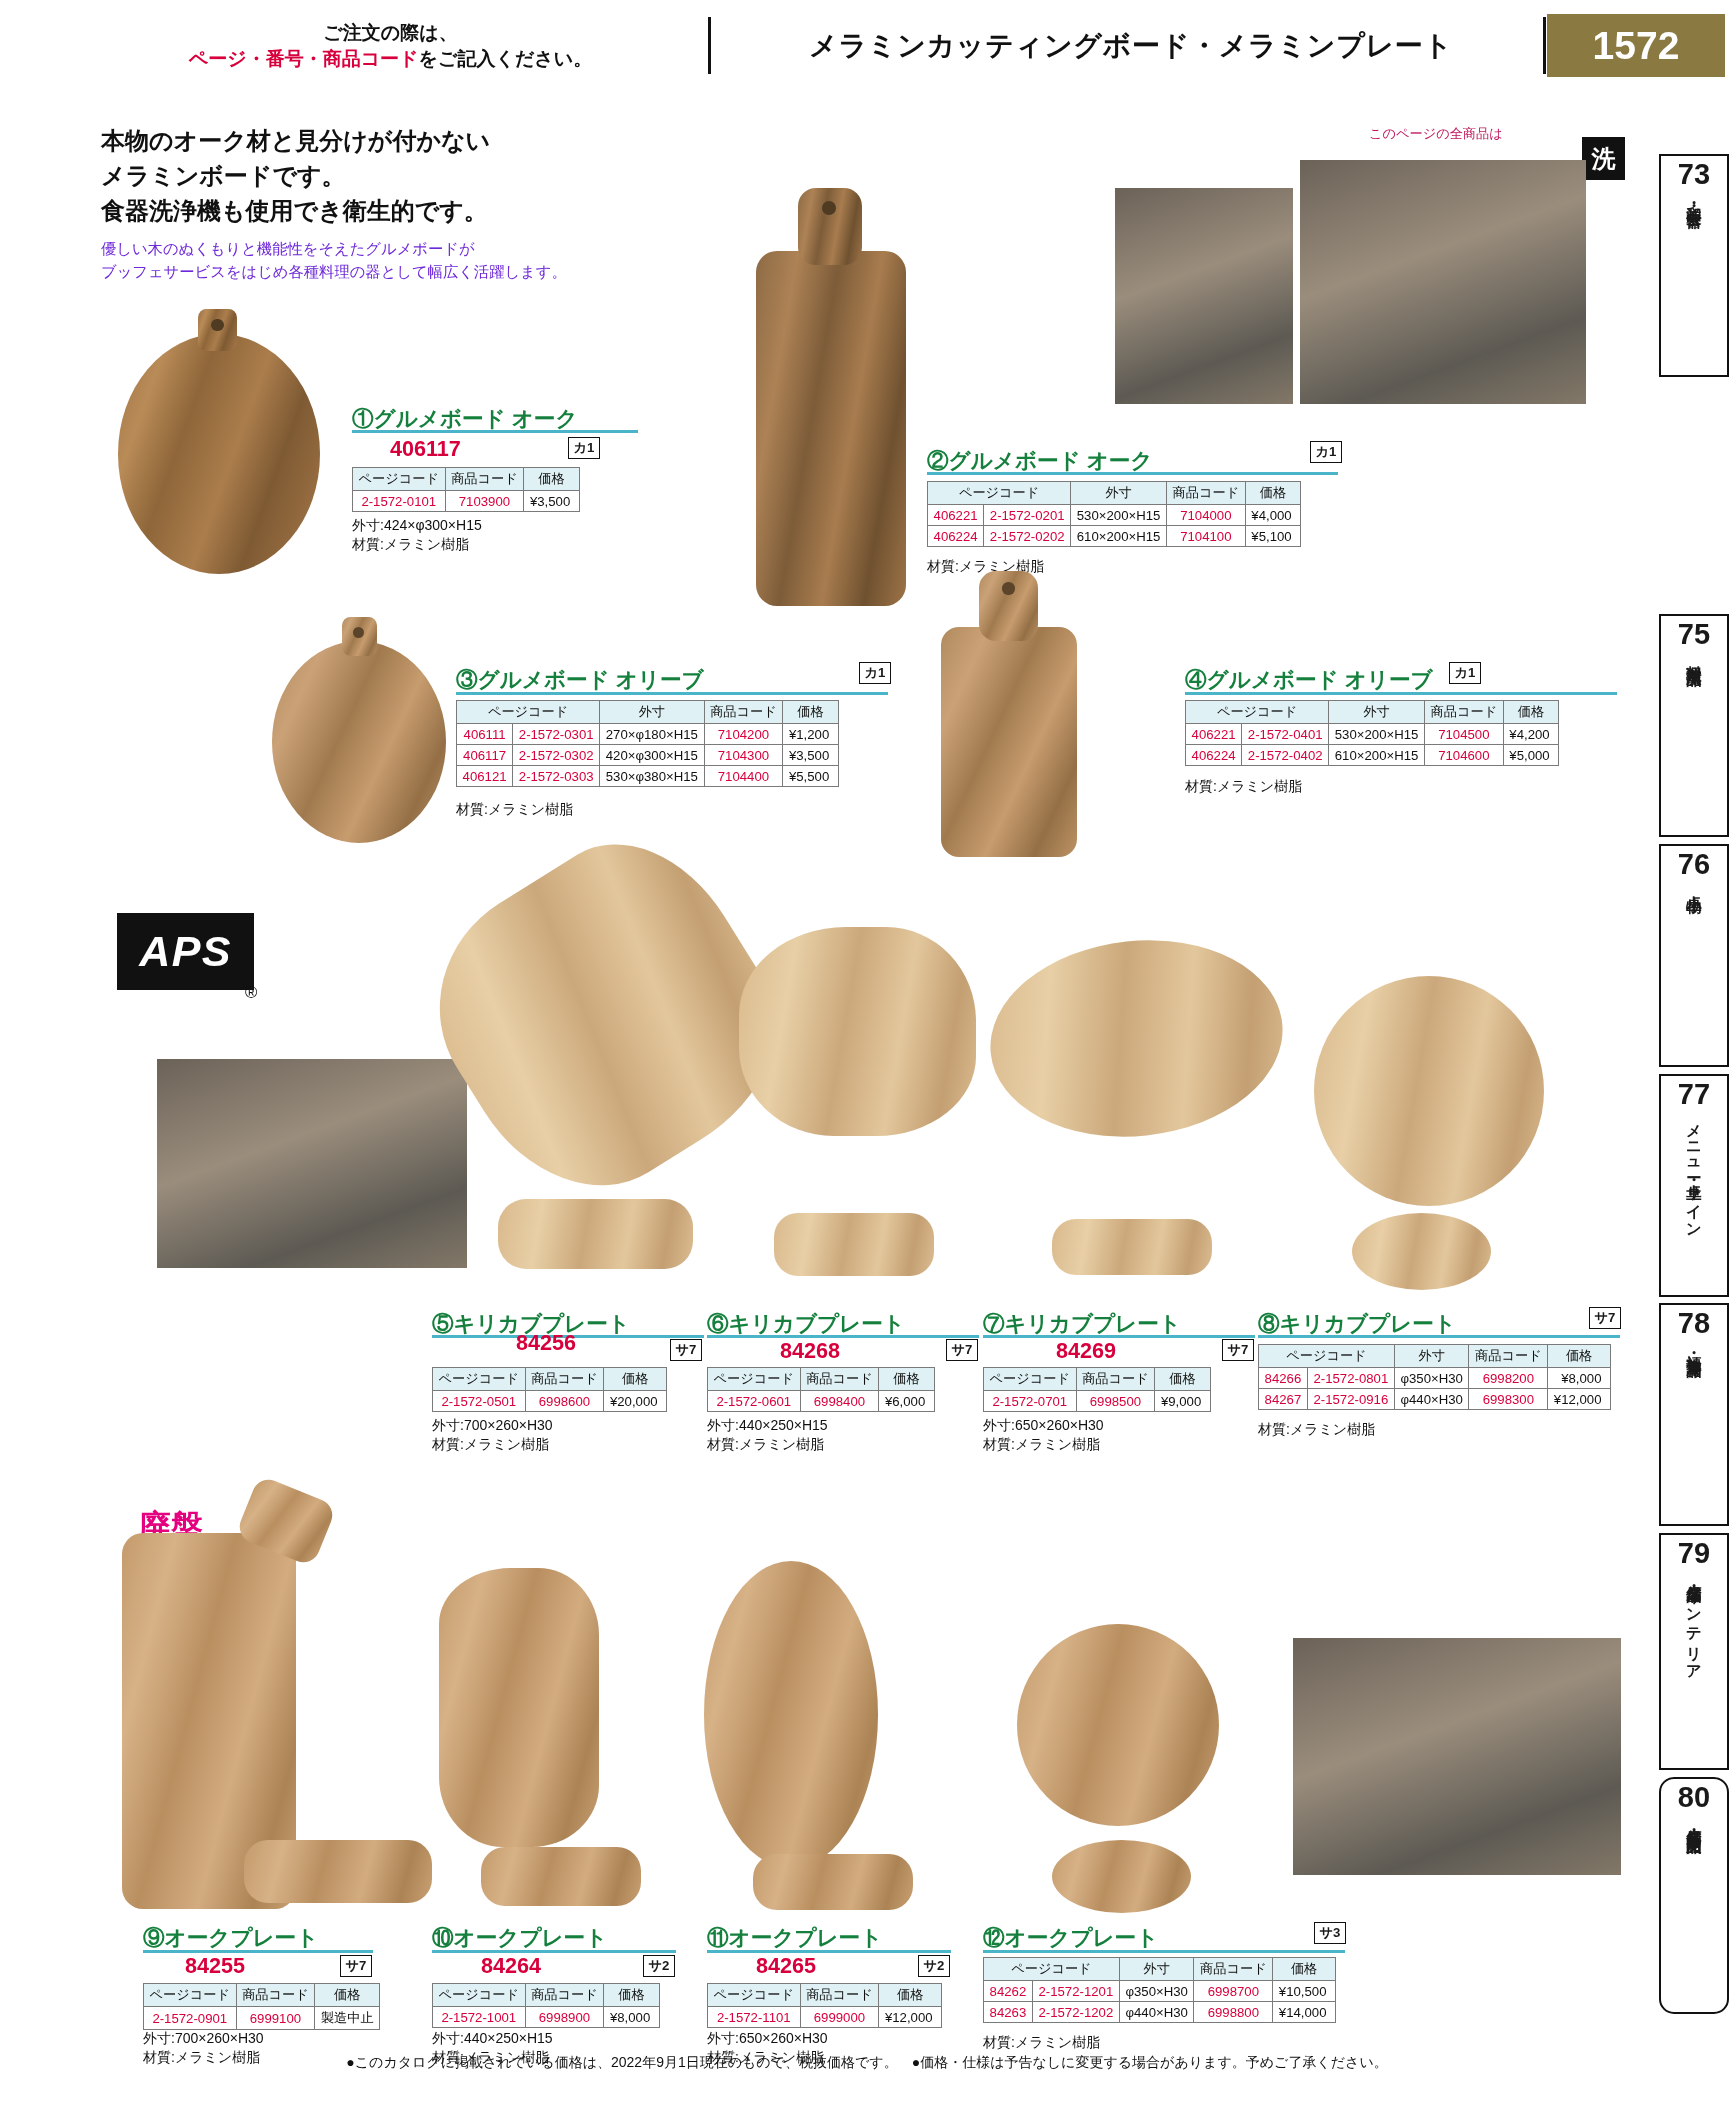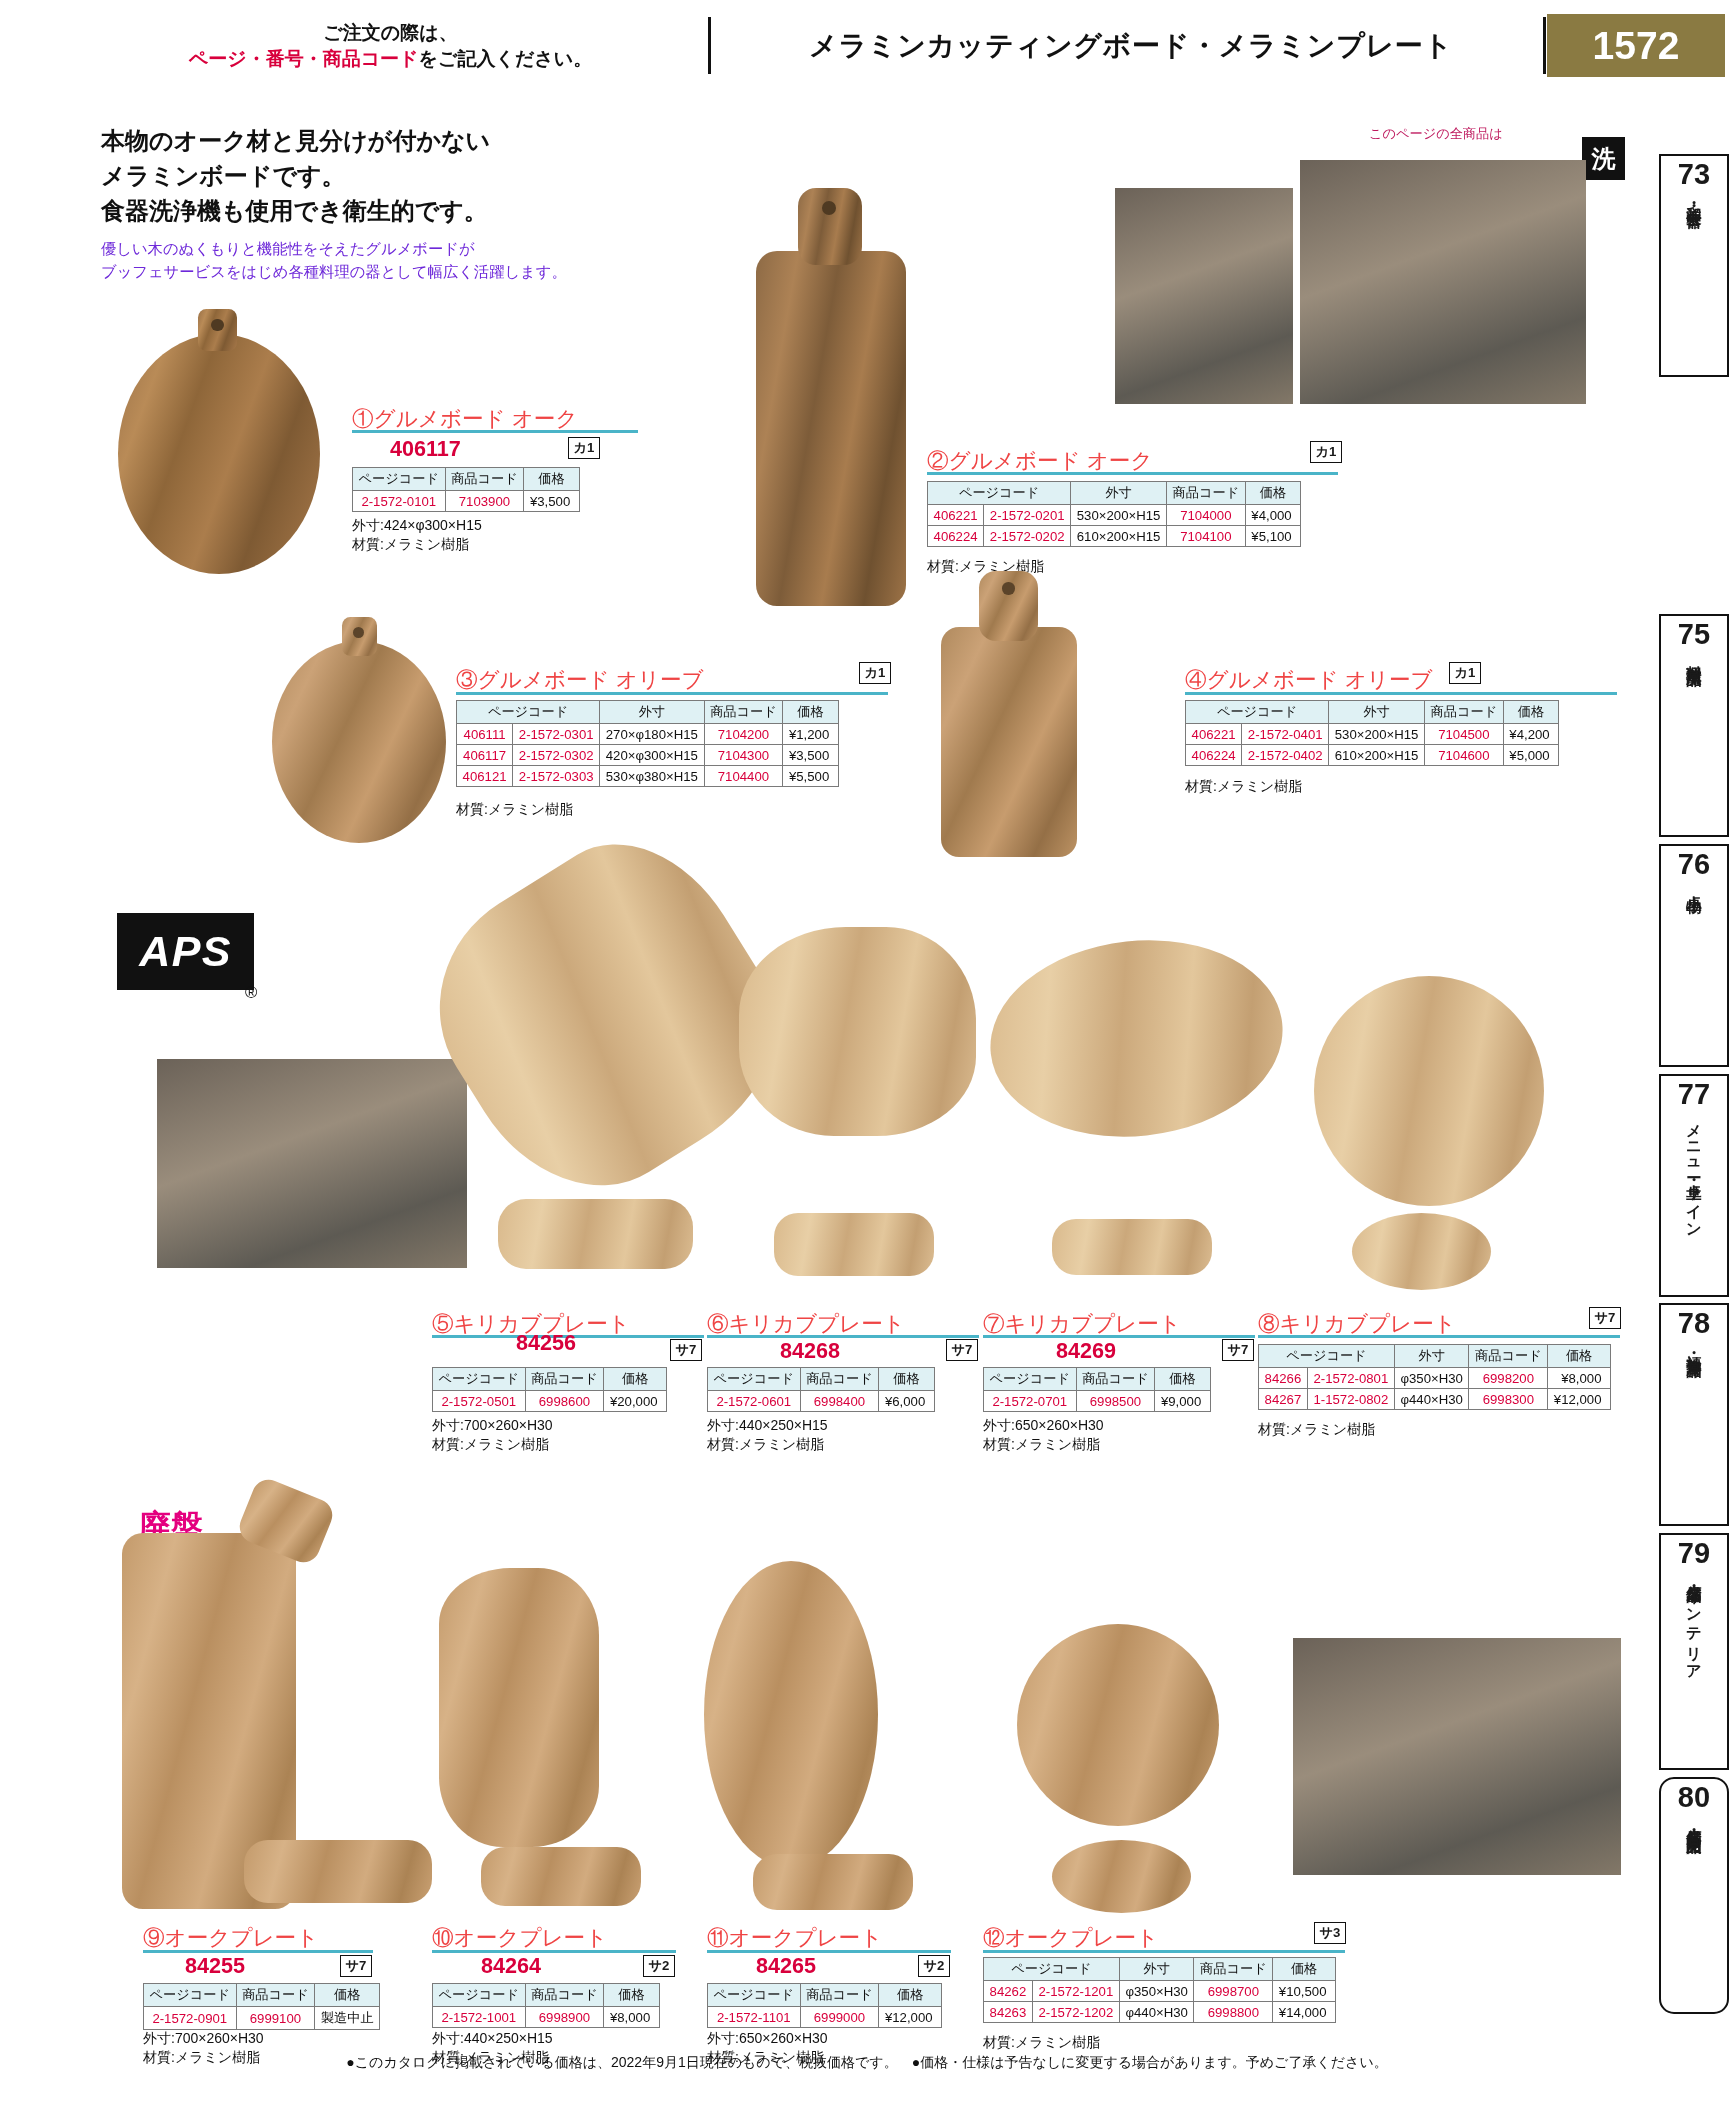--- a/index.html
+++ b/index.html
@@ -50,21 +50,21 @@
       display:flex; align-items:center; justify-content:center; }
 
   
   .photo { position:absolute; background:#b0a79b; overflow:hidden; }
 
   
   .wood { position:absolute; }
   .wood-body { width:100%; height:100%; }
 
   
-  .ptitle { position:absolute; font-size:21.6px; font-weight:normal; color:#ef4444; white-space:nowrap; }
+  .ptitle { position:absolute; font-size:21.6px; font-weight:bold; color:#15803d; white-space:nowrap; }
   .pcode { position:absolute; font-size:21.6px; font-weight:bold; color:#d8003c; }
   .tline { position:absolute; height:2.8px; background:#4ab4c8; }
 
   .badge-sq { position:absolute; border:1.4px solid #111; background:#fff;
       font-size:13.2px; font-weight:bold; display:flex; align-items:center; justify-content:center; }
 
   
   table.spec { position:absolute; border-collapse:collapse; background:#fff; }
   table.spec th, table.spec td {
       border:0.7px solid #7a7a7a; font-size:13.2px; padding:2.1px 5.6px;
@@ -427,21 +427,21 @@
     </tr>
     <tr>
       <td class="pg">84266</td>
       <td class="jan">2-1572-0801</td>
       <td class="size">φ350×H30</td>
       <td class="code">6998200</td>
       <td class="price">¥8,000</td>
     </tr>
     <tr>
       <td class="pg">84267</td>
-      <td class="jan">1-1572-0802</td>
+      <td class="jan">2-1572-0916</td>
       <td class="size">φ440×H30</td>
       <td class="code">6998300</td>
       <td class="price">¥12,000</td>
     </tr>
   </tbody>
     </table>
   <div class="spec-note" style="left:1258px;top:1420px;">材質:メラミン樹脂</div>
 
   <div class="haiban">廃盤</div>
 

